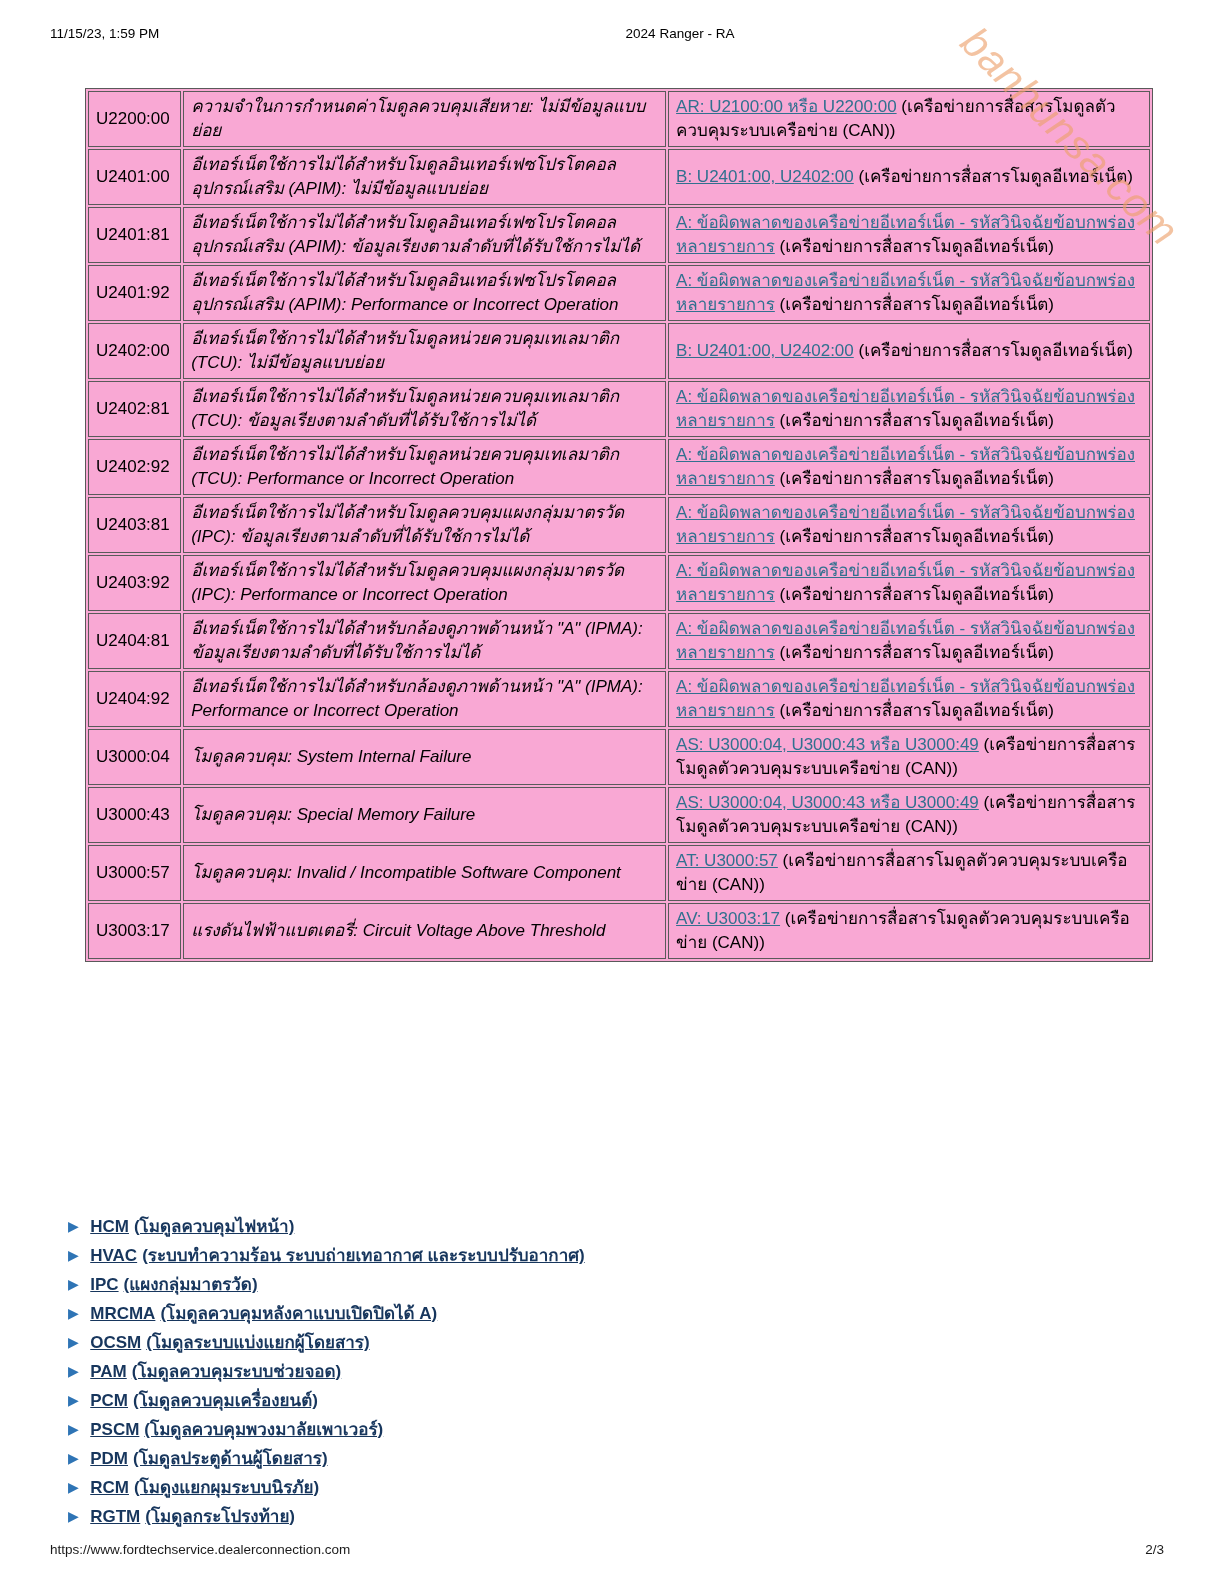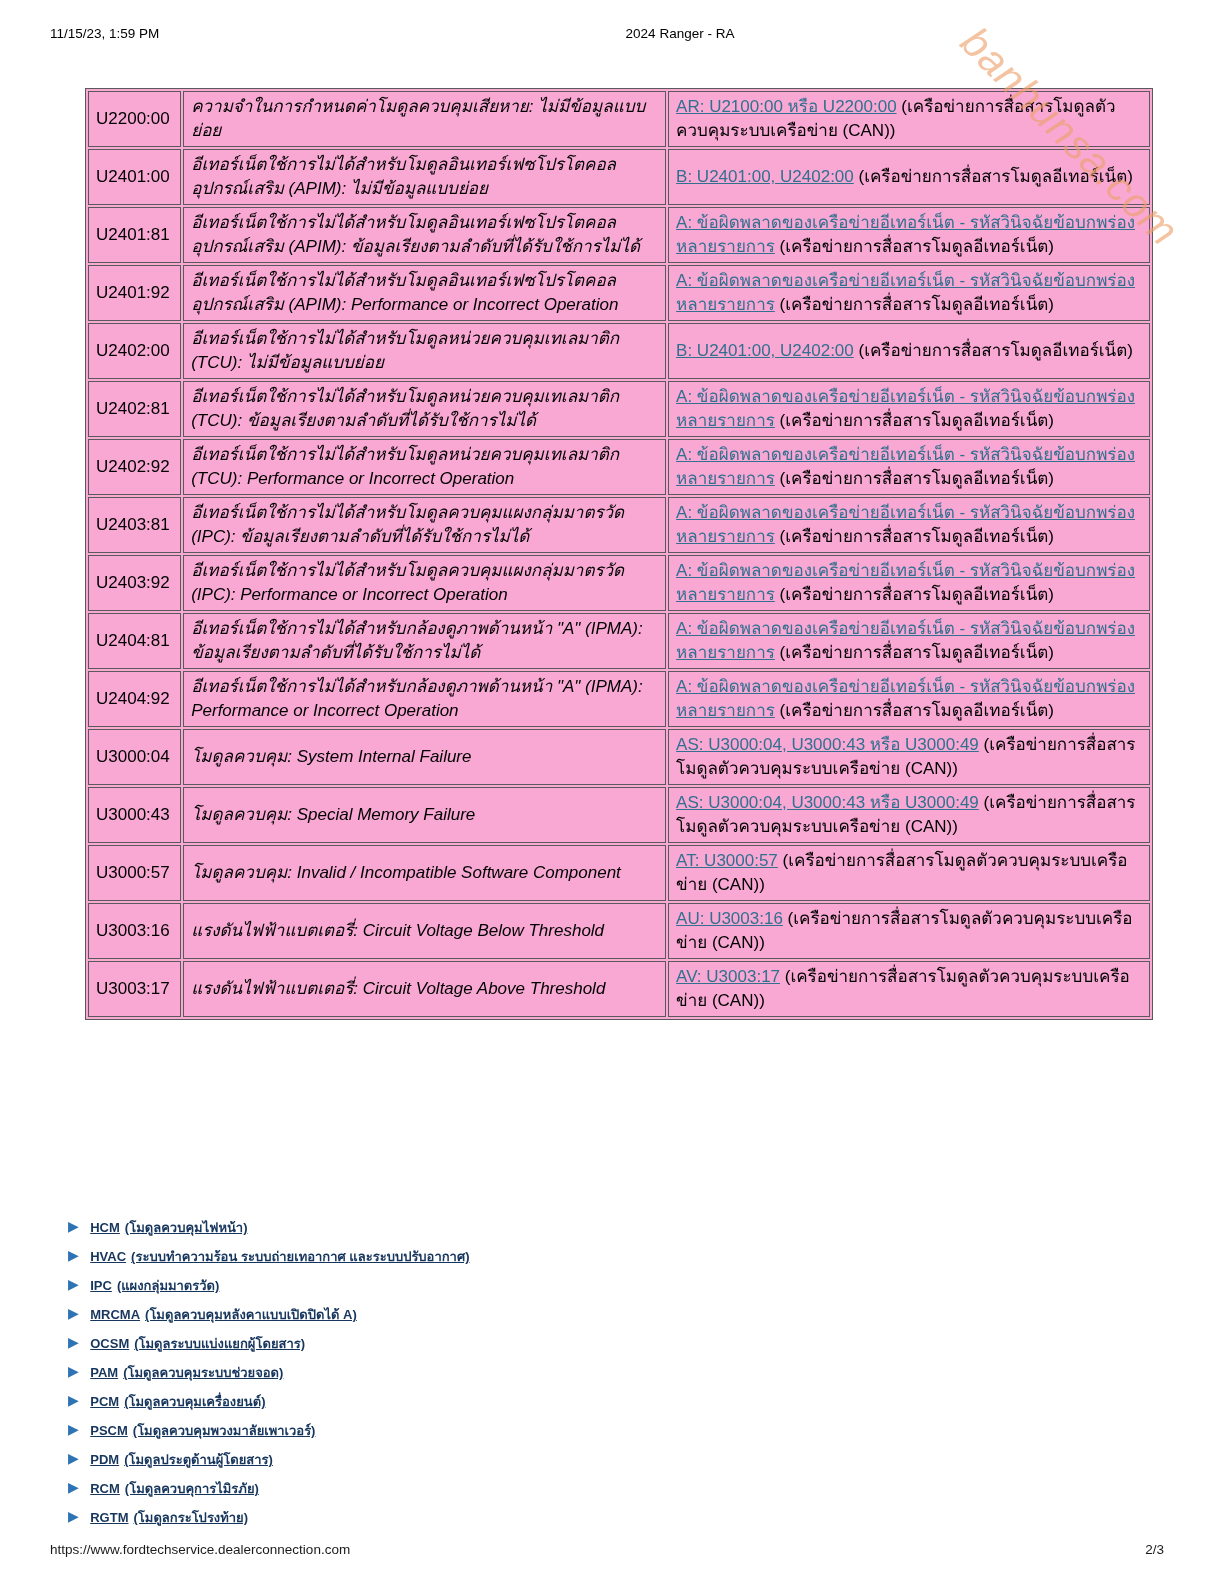--- a/index.html
+++ b/index.html
@@ -57,21 +57,21 @@
     list-style:none;
   }
   ul.modules li{
     line-height:29px;height:29px;white-space:nowrap;
   }
   .tri{
     color:var(--bullet);font-size:14px;margin-right:7px;
     position:relative;top:-1px;display:inline-block;
   }
   a.mlink{
-    color:var(--module-link);font-weight:bold;font-size:13px;
+    color:var(--module-link);font-weight:bold;font-size:17px;
     text-decoration:underline;cursor:pointer;
   }
   a.mlink .macr{margin-right:5px;}
   .footer{
     position:absolute;left:0;top:1542px;width:1224px;height:20px;
     font-size:13.5px;color:#1a1a1a;text-align:right;
   }
   .footer .url{position:absolute;left:50px;top:0;}
   .footer .pg{position:absolute;right:60px;top:0;}
 </style>
@@ -170,25 +170,20 @@
     <td class="ref"><a class="tlink" href="#">AS: U3000:04, U3000:43 หรือ U3000:49</a><span class="suffix"> (เครือข่ายการสื่อสารโมดูลตัวควบคุมระบบเครือข่าย (CAN))</span></td>
   </tr>
 
 
   <tr>
     <td class="code">U3000:57</td>
     <td class="desc">โมดูลควบคุม: Invalid / Incompatible Software Component</td>
     <td class="ref"><a class="tlink" href="#">AT: U3000:57</a><span class="suffix"> (เครือข่ายการสื่อสารโมดูลตัวควบคุมระบบเครือข่าย (CAN))</span></td>
   </tr>
 
-  <tr>
-    <td class="code">U3003:16</td>
-    <td class="desc">แรงดันไฟฟ้าแบตเตอรี่: Circuit Voltage Below Threshold</td>
-    <td class="ref"><a class="tlink" href="#">AU: U3003:16</a><span class="suffix"> (เครือข่ายการสื่อสารโมดูลตัวควบคุมระบบเครือข่าย (CAN))</span></td>
-  </tr>
 
   <tr>
     <td class="code">U3003:17</td>
     <td class="desc">แรงดันไฟฟ้าแบตเตอรี่: Circuit Voltage Above Threshold</td>
     <td class="ref"><a class="tlink" href="#">AV: U3003:17</a><span class="suffix"> (เครือข่ายการสื่อสารโมดูลตัวควบคุมระบบเครือข่าย (CAN))</span></td>
   </tr>
 </tbody>
 </table>
 
 <ul class="modules" id="modules">
@@ -233,21 +228,21 @@
     <a class="mlink" href="#"><span class="macr">PSCM</span><span class="mdesc">(โมดูลควบคุมพวงมาลัยเพาเวอร์)</span></a>
   </li>
 
   <li>
     <span class="tri">▶</span>
     <a class="mlink" href="#"><span class="macr">PDM</span><span class="mdesc">(โมดูลประตูด้านผู้โดยสาร)</span></a>
   </li>
 
   <li>
     <span class="tri">▶</span>
-    <a class="mlink" href="#"><span class="macr">RCM</span><span class="mdesc">(โมดูลควบคุการไมิรภัย)</span></a>
+    <a class="mlink" href="#"><span class="macr">RCM</span><span class="mdesc">(โมดูงแยกผุมระบบนิรภัย)</span></a>
   </li>
 
   <li>
     <span class="tri">▶</span>
     <a class="mlink" href="#"><span class="macr">RGTM</span><span class="mdesc">(โมดูลกระโปรงท้าย)</span></a>
   </li>
 </ul>
 
 <div class="footer">
   <span class="url">https://www.fordtechservice.dealerconnection.com</span>

